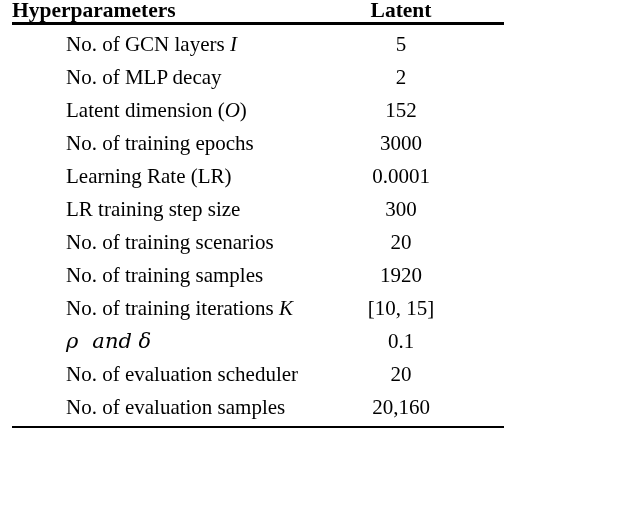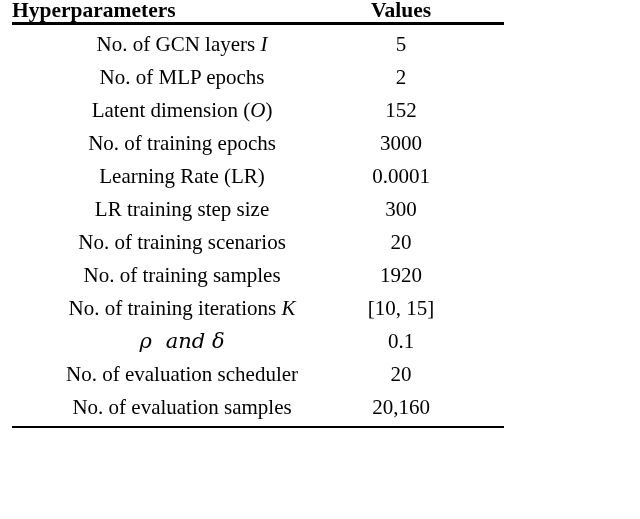--- a/index.html
+++ b/index.html
@@ -58,21 +58,21 @@
   th.col-param {
     text-align: left;
     padding-left: 54px;
     width: 58%;
   }
   th.col-value {
     text-align: center;
     width: 42%;
   }
   tbody td.param {
-    text-align: center;
+    text-align: left;
     padding-left: 54px;
     padding-top: 6px;
     padding-bottom: 6px;
     white-space: nowrap;
   }
   tbody td.value {
     text-align: center;
     padding-top: 6px;
     padding-bottom: 6px;
     white-space: nowrap;
@@ -102,35 +102,35 @@
 <div class="table-wrap">
   <table class="hp-table">
     <tbody>
       <tr class="rule-top">
           <td colspan="2"></td>
         </tr>
     </tbody>
     <thead>
       <tr>
         <th class="col-param">Hyperparameters</th>
-        <th class="col-value">Values</th>
+        <th class="col-value">Latent</th>
       </tr>
     </thead>
     <tbody>
       <tr class="rule-mid">
           <td colspan="2"></td>
         </tr>
 
       <tr class="first-row">
         <td class="param"><span>No. of GCN layers </span><span class="mathit">I</span><span></span></td>
         <td class="value">5</td>
       </tr>
 
       <tr>
-        <td class="param"><span>No. of MLP epochs</span><span class="mathit"></span><span></span></td>
+        <td class="param"><span>No. of MLP decay</span><span class="mathit"></span><span></span></td>
         <td class="value">2</td>
       </tr>
 
       <tr>
         <td class="param"><span>Latent dimension (</span><span class="mathit">O</span><span>)</span></td>
         <td class="value">152</td>
       </tr>
 
       <tr>
         <td class="param"><span>No. of training epochs</span><span class="mathit"></span><span></span></td>

